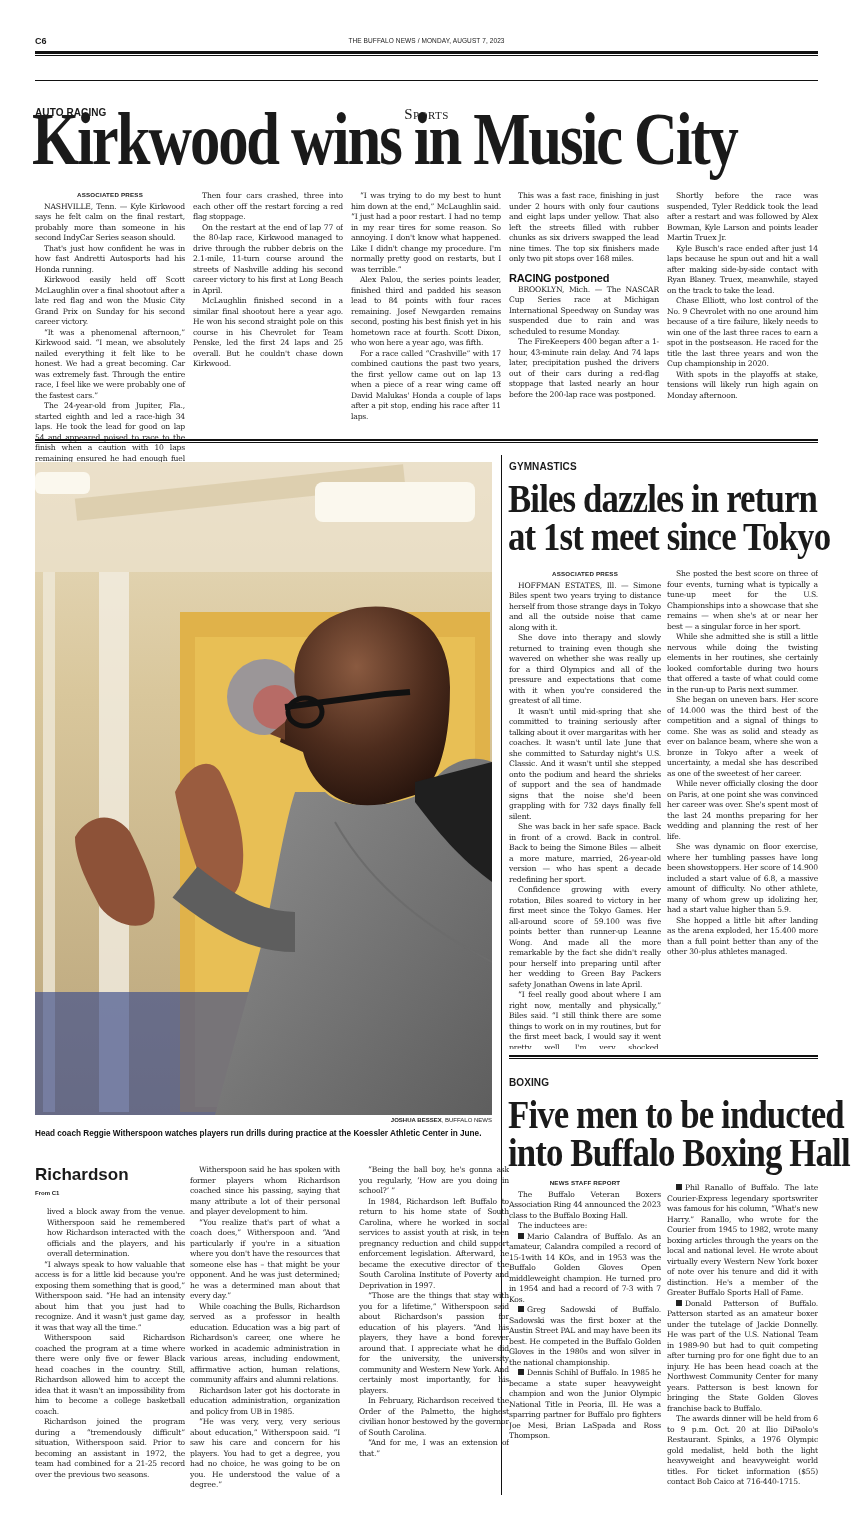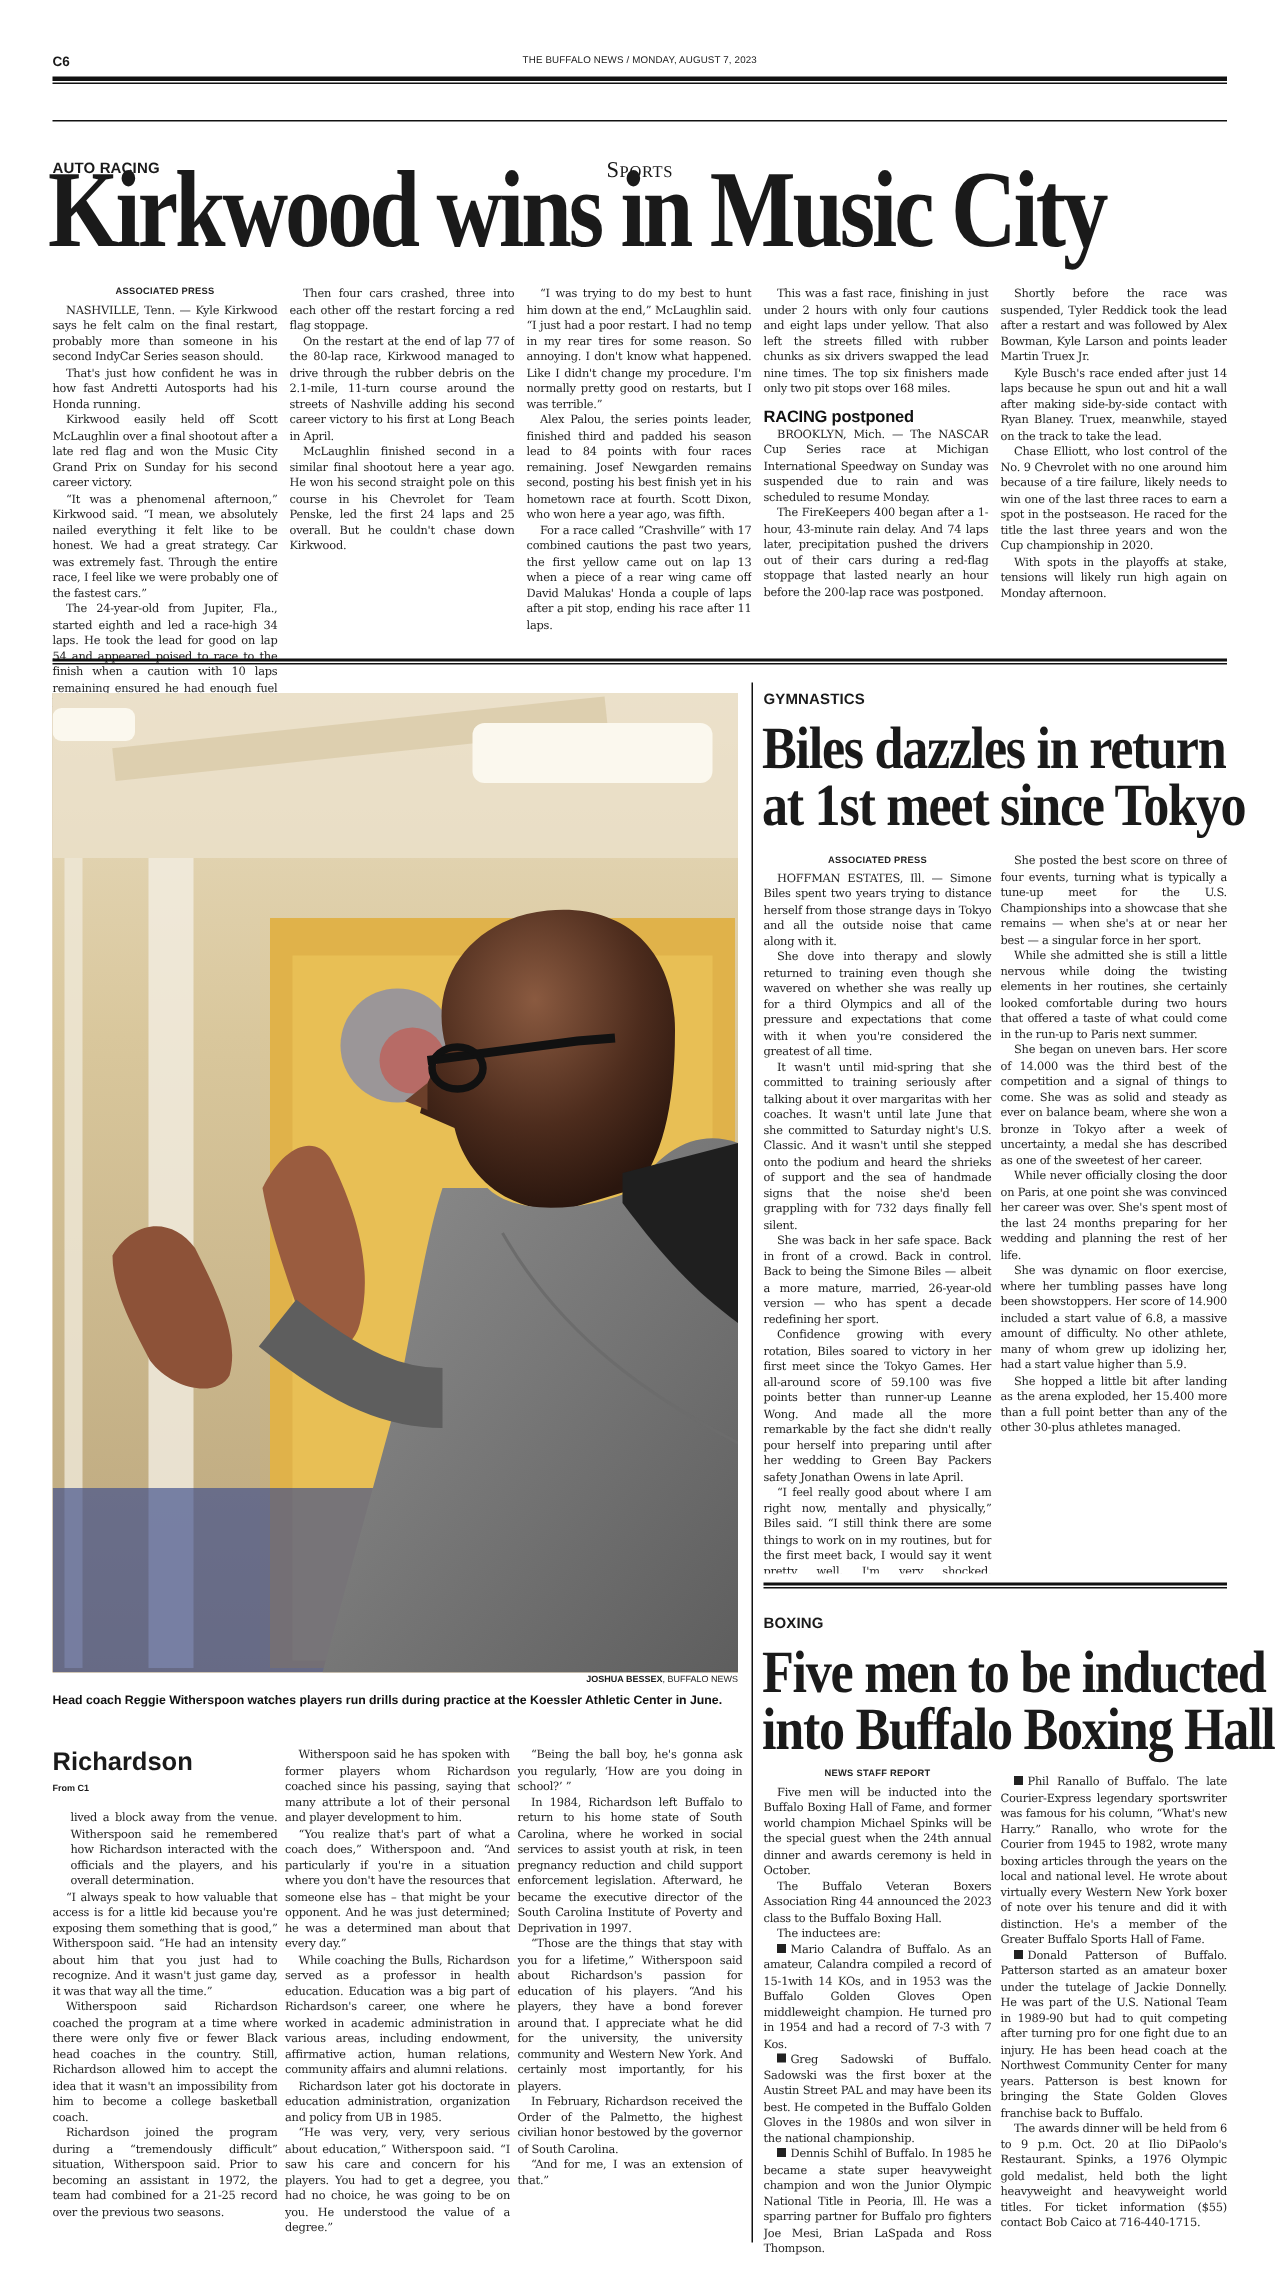--- a/index.html
+++ b/index.html
@@ -46,21 +46,21 @@
 <div class="abs rule-thin" style="top:80px"></div>
 
 <div class="abs kicker" style="left:35px; top:107px;">AUTO RACING</div>
 <div class="abs headline-big">Kirkwood wins in Music City</div>
 
 <div class="col" style="left:35px; top:190px; width:150px;">
   <div class="byline">ASSOCIATED PRESS</div>
   <p>NASHVILLE, Tenn. — Kyle Kirkwood says he felt calm on the final restart, probably more than someone in his second IndyCar Series season should.</p>
   <p>That's just how confident he was in how fast Andretti Autosports had his Honda running.</p>
   <p>Kirkwood easily held off Scott McLaughlin over a final shootout after a late red flag and won the Music City Grand Prix on Sunday for his second career victory.</p>
-  <p>“It was a phenomenal afternoon,” Kirkwood said. “I mean, we absolutely nailed everything it felt like to be honest. We had a great strategy. Car was extremely fast. Through the entire race, I feel like we were probably one of the fastest cars.”</p>
+  <p>“It was a phenomenal afternoon,” Kirkwood said. “I mean, we absolutely nailed everything it felt like to be honest. We had a great becoming. Car was extremely fast. Through the entire race, I feel like we were probably one of the fastest cars.”</p>
   <p>The 24-year-old from Jupiter, Fla., started eighth and led a race-high 34 laps. He took the lead for good on lap 54 and appeared poised to race to the finish when a caution with 10 laps remaining ensured he had enough fuel left to give Andretti Autosports its 72nd all-time IndyCar victory.</p>
 </div>
 <div class="col" style="left:193px; top:191px; width:150px; height:235px; overflow:hidden;">
   <p>Then four cars crashed, three into each other off the restart forcing a red flag stoppage.</p>
   <p>On the restart at the end of lap 77 of the 80-lap race, Kirkwood managed to drive through the rubber debris on the 2.1-mile, 11-turn course around the streets of Nashville adding his second career victory to his first at Long Beach in April.</p>
   <p>McLaughlin finished second in a similar final shootout here a year ago. He won his second straight pole on this course in his Chevrolet for Team Penske, led the first 24 laps and 25 overall. But he couldn't chase down Kirkwood.</p>
 </div>
 <div class="col" style="left:351px; top:191px; width:150px; height:235px; overflow:hidden;">
   <p>“I was trying to do my best to hunt him down at the end,” McLaughlin said. “I just had a poor restart. I had no temp in my rear tires for some reason. So annoying. I don't know what happened. Like I didn't change my procedure. I'm normally pretty good on restarts, but I was terrible.”</p>
   <p>Alex Palou, the series points leader, finished third and padded his season lead to 84 points with four races remaining. Josef Newgarden remains second, posting his best finish yet in his hometown race at fourth. Scott Dixon, who won here a year ago, was fifth.</p>
@@ -136,21 +136,21 @@
   <p>Witherspoon said Richardson coached the program at a time where there were only five or fewer Black head coaches in the country. Still, Richardson allowed him to accept the idea that it wasn't an impossibility from him to become a college basketball coach.</p>
   <p>Richardson joined the program during a “tremendously difficult” situation, Witherspoon said. Prior to becoming an assistant in 1972, the team had combined for a 21-25 record over the previous two seasons.</p>
 </div>
 <div class="col" style="left:190px; top:1165px; width:150px; height:350px; overflow:hidden;">
   <p>Witherspoon said he has spoken with former players whom Richardson coached since his passing, saying that many attribute a lot of their personal and player development to him.</p>
   <p>“You realize that's part of what a coach does,” Witherspoon and. “And particularly if you're in a situation where you don't have the resources that someone else has – that might be your opponent. And he was just determined; he was a determined man about that every day.”</p>
   <p>While coaching the Bulls, Richardson served as a professor in health education. Education was a big part of Richardson's career, one where he worked in academic administration in various areas, including endowment, affirmative action, human relations, community affairs and alumni relations.</p>
   <p>Richardson later got his doctorate in education administration, organization and policy from UB in 1985.</p>
   <p>“He was very, very, very serious about education,” Witherspoon said. “I saw his care and concern for his players. You had to get a degree, you had no choice, he was going to be on you. He understood the value of a degree.”</p>
 </div>
-<div class="col" style="left:345px; top:1165px; width:150px; height:350px; overflow:hidden;">
+<div class="col" style="left:359px; top:1165px; width:150px; height:350px; overflow:hidden;">
   <p>“Being the ball boy, he's gonna ask you regularly, ‘How are you doing in school?’ ”</p>
   <p>In 1984, Richardson left Buffalo to return to his home state of South Carolina, where he worked in social services to assist youth at risk, in teen pregnancy reduction and child support enforcement legislation. Afterward, he became the executive director of the South Carolina Institute of Poverty and Deprivation in 1997.</p>
   <p>“Those are the things that stay with you for a lifetime,” Witherspoon said about Richardson's passion for education of his players. “And his players, they have a bond forever around that. I appreciate what he did for the university, the university community and Western New York. And certainly most importantly, for his players.</p>
   <p>In February, Richardson received the Order of the Palmetto, the highest civilian honor bestowed by the governor of South Carolina.</p>
   <p>“And for me, I was an extension of that.”</p>
 </div>
 
 <div class="abs vrule" style="left:501px; top:455px; height:1040px;"></div>
 
 <div class="abs kicker" style="left:509px; top:461px;">GYMNASTICS</div>
@@ -176,21 +176,20 @@
 </div>
 
 <div class="abs hrule-double" style="left:509px; width:309px; top:1055px;"></div>
 
 <div class="abs kicker" style="left:509px; top:1077px;">BOXING</div>
 <div class="abs headline-med" style="left:508px; top:1094px;">Five men to be inducted</div>
 <div class="abs headline-med" style="left:508px; top:1132px;">into Buffalo Boxing Hall</div>
 
 <div class="col" style="left:509px; top:1178px; width:152px; height:340px; overflow:hidden;">
   <div class="byline">NEWS STAFF REPORT</div>
-  <p>Five men will be inducted into the Buffalo Boxing Hall of Fame, and former world champion Michael Spinks will be the special guest when the 24th annual dinner and awards ceremony is held in October.</p>
   <p>The Buffalo Veteran Boxers Association Ring 44 announced the 2023 class to the Buffalo Boxing Hall.</p>
   <p>The inductees are:</p>
   <p><span class="bullet"></span><span>Mario Calandra of Buffalo. As an amateur, Calandra compiled a record of 15-1with 14 KOs, and in 1953 was the Buffalo Golden Gloves Open middleweight champion. He turned pro in 1954 and had a record of 7-3 with 7 Kos.</span></p>
   <p><span class="bullet"></span><span>Greg Sadowski of Buffalo. Sadowski was the first boxer at the Austin Street PAL and may have been its best. He competed in the Buffalo Golden Gloves in the 1980s and won silver in the national championship.</span></p>
   <p><span class="bullet"></span><span>Dennis Schihl of Buffalo. In 1985 he became a state super heavyweight champion and won the Junior Olympic National Title in Peoria, Ill. He was a sparring partner for Buffalo pro fighters Joe Mesi, Brian LaSpada and Ross Thompson.</span></p>
 </div>
 <div class="col" style="left:667px; top:1183px; width:151px; height:335px; overflow:hidden;">
   <p><span class="bullet"></span><span>Phil Ranallo of Buffalo. The late Courier-Express legendary sportswriter was famous for his column, “What's new Harry.” Ranallo, who wrote for the Courier from 1945 to 1982, wrote many boxing articles through the years on the local and national level. He wrote about virtually every Western New York boxer of note over his tenure and did it with distinction. He's a member of the Greater Buffalo Sports Hall of Fame.</span></p>
   <p><span class="bullet"></span><span>Donald Patterson of Buffalo. Patterson started as an amateur boxer under the tutelage of Jackie Donnelly. He was part of the U.S. National Team in 1989-90 but had to quit competing after turning pro for one fight due to an injury. He has been head coach at the Northwest Community Center for many years. Patterson is best known for bringing the State Golden Gloves franchise back to Buffalo.</span></p>
   <p>The awards dinner will be held from 6 to 9 p.m. Oct. 20 at Ilio DiPaolo's Restaurant. Spinks, a 1976 Olympic gold medalist, held both the light heavyweight and heavyweight world titles. For ticket information ($55) contact Bob Caico at 716-440-1715.</p>

